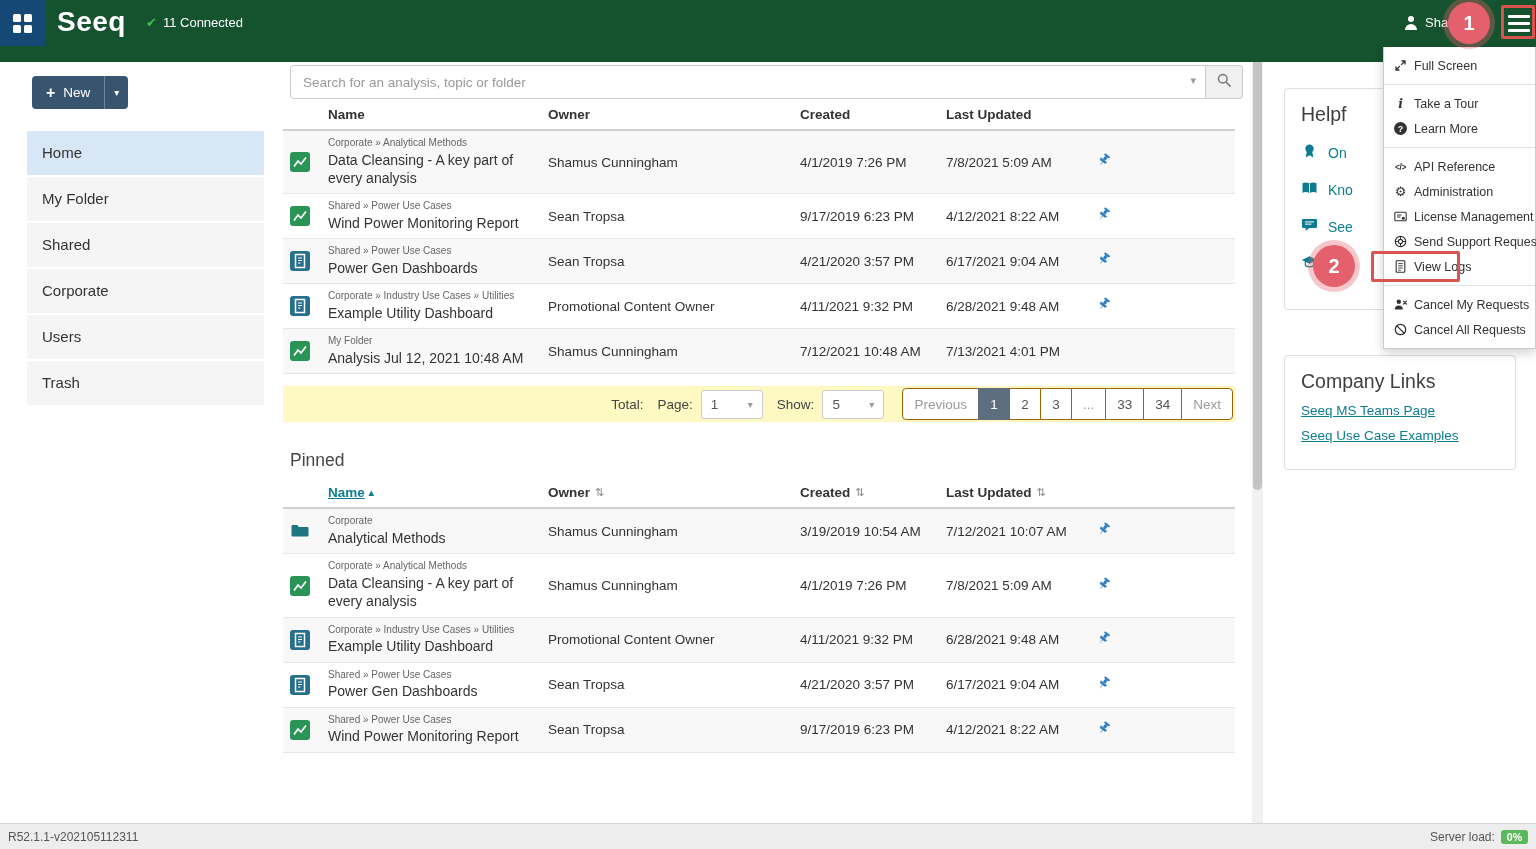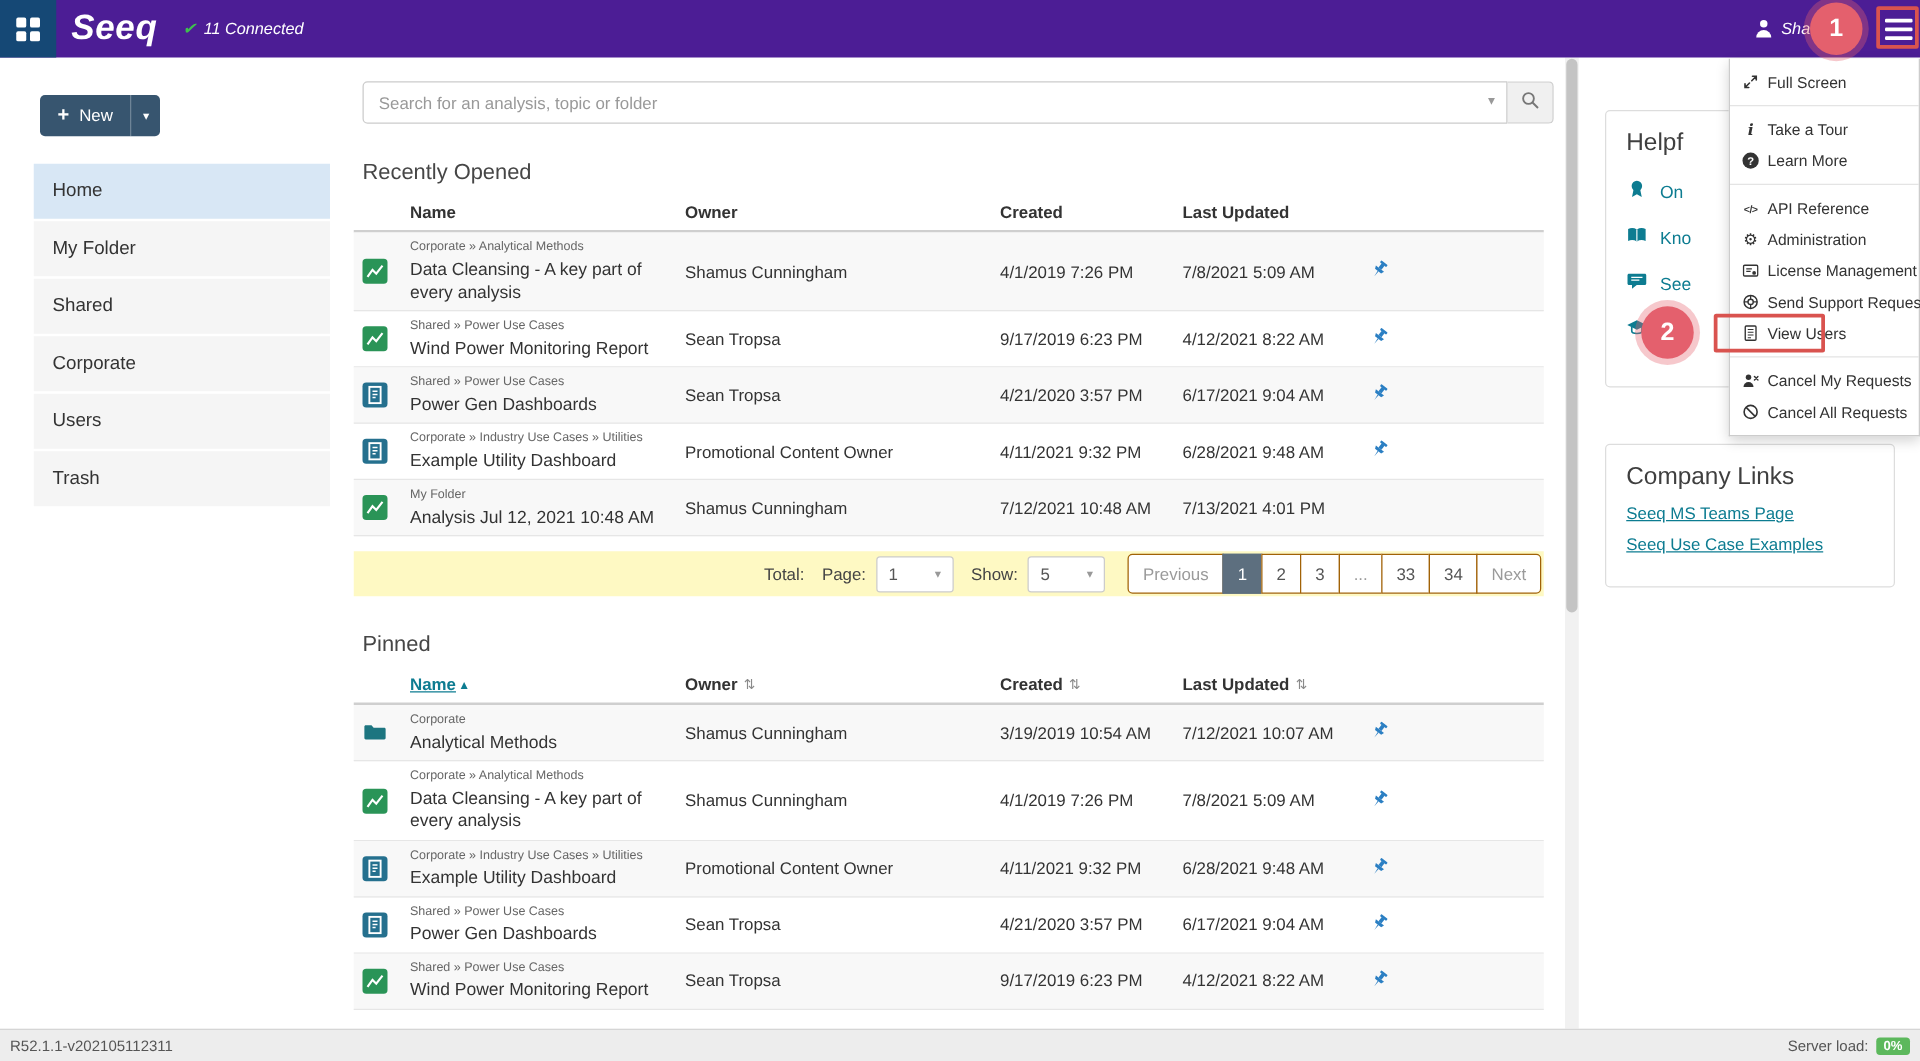--- a/index.html
+++ b/index.html
@@ -3,21 +3,21 @@
 <meta charset="utf-8">
 <style>
   * { box-sizing: border-box; }
   html,body { margin:0; padding:0; }
   body {
     width:1536px; height:849px; position:relative; overflow:hidden;
     background:#fff; font-family:"Liberation Sans", sans-serif; color:#333;
   }
 
   
-  .navbar { position:absolute; left:0; top:0; right:0; height:46px; background:#4c1d95; z-index:30; color:#fff;font-style:italic; }
+  .navbar { position:absolute; left:0; top:0; right:0; height:62px; background:#14532d; z-index:30; color:#fff; }
   .apps-btn { position:absolute; left:0; top:0; width:45px; height:46px; background:#154875; display:grid; place-items:center; cursor:pointer; }
   .apps-grid { display:grid; grid-template-columns:8px 8px; grid-gap:3px; }
   .apps-grid i { width:8px; height:8px; background:#fff; border-radius:1.5px; }
   .brand { position:absolute; left:57px; top:6px; font-size:28px; font-weight:bold; letter-spacing:.5px; }
   .connected { position:absolute; left:146px; top:15px; font-size:13px; display:flex; align-items:center; gap:6px; }
   .check { color:#3fbf4f; font-size:13px; }
   .user { position:absolute; left:1404px; top:15px; display:flex; align-items:center; gap:7px; font-size:13px; cursor:pointer; }
   .person { width:14px; height:14px; position:relative; }
   .person::before { content:''; position:absolute; top:0; left:4px; width:6px; height:6px; border-radius:50%; background:#fff; }
   .person::after { content:''; position:absolute; bottom:0; left:1px; width:12px; height:6px; border-radius:6px 6px 0 0; background:#fff; }
@@ -165,21 +165,20 @@
     <button class="search-btn">
       <span>
         <svg width="15" height="15" viewBox="0 0 15 15">
             <circle cx="5.8" cy="5.8" r="4.3" fill="none" stroke="#777" stroke-width="1.5"></circle>
             <path d="M9 9l4.4 4.4" stroke="#777" stroke-width="1.6"></path>
           </svg>
       </span>
     </button>
   </div>
 
-  <h2 class="section">Recently Opened</h2>
   <div class="tbl" id="recentTable">
       <div class="thead">
         <div></div>
         <div class="th">
           <span>Name</span>
         </div>
         <div class="th">
           <span>Owner</span>
         </div>
         <div class="th">
@@ -598,21 +597,21 @@
       </span>
       <span>Send Support Request</span>
     </div>
     <div class="menu-item">
       <span class="mi">
         <svg width="13" height="13" viewBox="0 0 13 13">
           <rect x="2.2" y="0.8" width="8.6" height="11.4" rx="0.8" fill="none" stroke="#333" stroke-width="1.1"></rect>
           <path d="M4.2 3.6h4.6M4.2 5.8h4.6M4.2 8h4.6M4.2 10.2h2.6" stroke="#333" stroke-width="0.9"></path>
         </svg>
       </span>
-      <span>View Users</span>
+      <span>View Logs</span>
     </div>
     <div class="menu-sep"></div>
     <div class="menu-item">
       <span class="mi">
         <svg width="13" height="13" viewBox="0 0 13 13">
           <circle cx="4.8" cy="3.8" r="2.2" fill="#333"></circle>
           <path d="M0.8 11.6a4 4 0 0 1 8 0z" fill="#333"></path>
           <path d="M9.6 3.2l2.8 2.8M12.4 3.2L9.6 6" stroke="#333" stroke-width="1.2" stroke-linecap="round"></path>
         </svg>
       </span>

